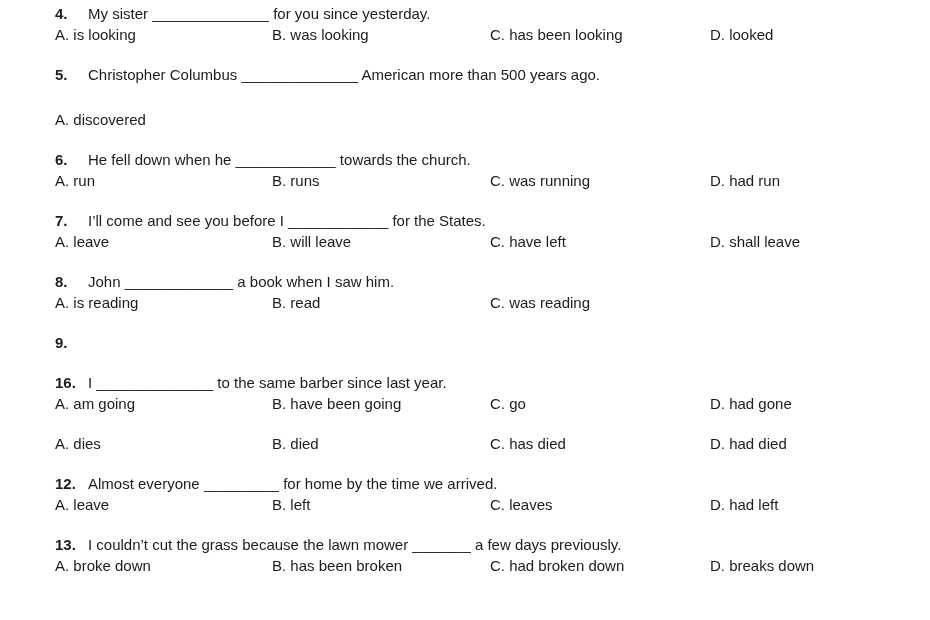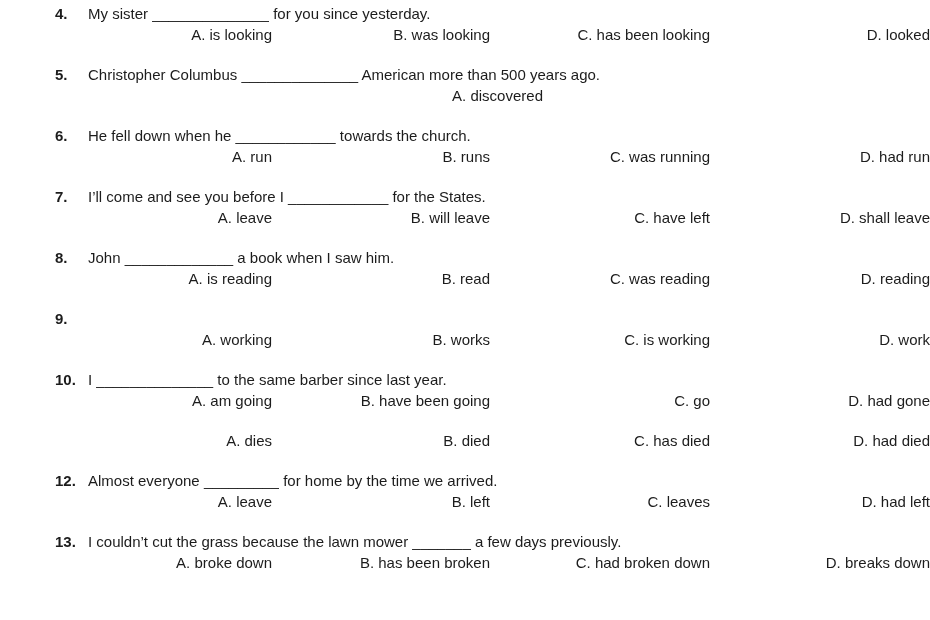--- a/index.html
+++ b/index.html
@@ -19,23 +19,23 @@
     padding: 3px 0 0 55px;
     width: 930px;
   }
   .q { margin-bottom: 19px; }
   .q-line { display: flex; }
   .q-num {
     font-weight: bold;
     flex: 0 0 33px;
   }
   .q-text { white-space: pre; }
-  .opts { display: grid; text-align: right; }
+  .opts { display: grid; }
   .opts.four { grid-template-columns: 217px 218px 220px auto; }
-  .opts.two { grid-template-columns: 488px auto; }
+  .opts.two { grid-template-columns: 488px auto; margin-top: 24px; }
   .opts.two.second-row { margin-top: 18px; }
   .opt { white-space: pre; }
 </style>
 </head>
 <body style="background: rgb(255, 255, 255); color: rgb(28, 28, 28);">
 
 <div class="sheet">
 
   <section class="q">
     <div class="q-line">
@@ -88,39 +88,32 @@
 
   <section class="q">
     <div class="q-line">
       <span class="q-num">8.</span>
       <span class="q-text">John _____________ a book when I saw him.</span>
     </div>
     <div class="opts four">
       <span class="opt">A. is reading</span>
       <span class="opt">B. read</span>
       <span class="opt">C. was reading</span>
-      <span class="opt">D. reading</span>
     </div>
   </section>
 
   <section class="q">
     <div class="q-line">
       <span class="q-num">9.</span>
     </div>
-    <div class="opts four">
-      <span class="opt">A. working</span>
-      <span class="opt">B. works</span>
-      <span class="opt">C. is working</span>
-      <span class="opt">D. work</span>
-    </div>
   </section>
 
   <section class="q">
     <div class="q-line">
-      <span class="q-num">10.</span>
+      <span class="q-num">16.</span>
       <span class="q-text">I ______________ to the same barber since last year.</span>
     </div>
     <div class="opts four">
       <span class="opt">A. am going</span>
       <span class="opt">B. have been going</span>
       <span class="opt">C. go</span>
       <span class="opt">D. had gone</span>
     </div>
   </section>
 

